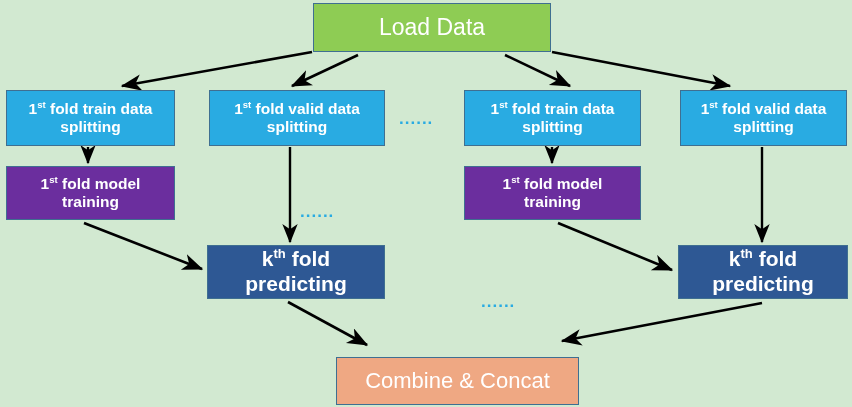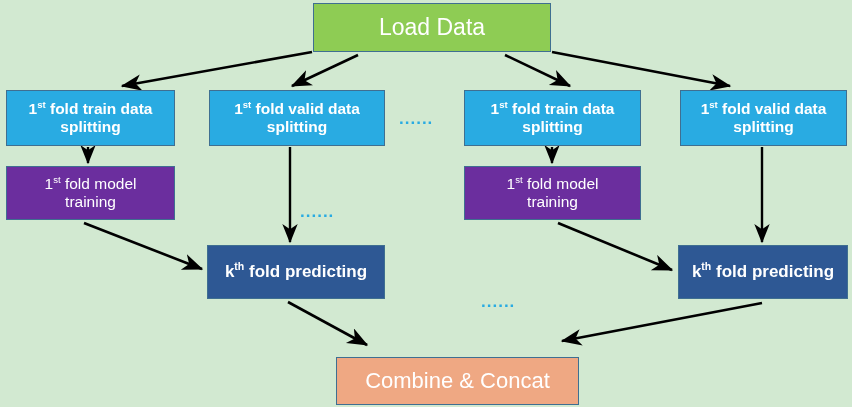--- a/index.html
+++ b/index.html
@@ -46,25 +46,25 @@
   .n-load { background: #8ecc54; }
   .n-load .label { font-size: 23px; }
   .n-split {
     background: #29abe2;
     font-size: 15.5px;
     font-weight: bold;
   }
   .n-train {
     background: #6b2e9e;
     font-size: 15.5px;
-    font-weight: normal;
+    font-weight: bold;
   }
   .n-predict {
     background: #2e5894;
-    font-size: 17px;
+    font-size: 21px;
     font-weight: bold;
   }
   .n-combine {
     background: #efa883;
     font-size: 22px;
   }
 
   
   #split-1 { left: 6px;   top: 90px;  width: 169px; height: 56px; }
   #train-1 { left: 6px;   top: 166px; width: 169px; height: 54px; }

